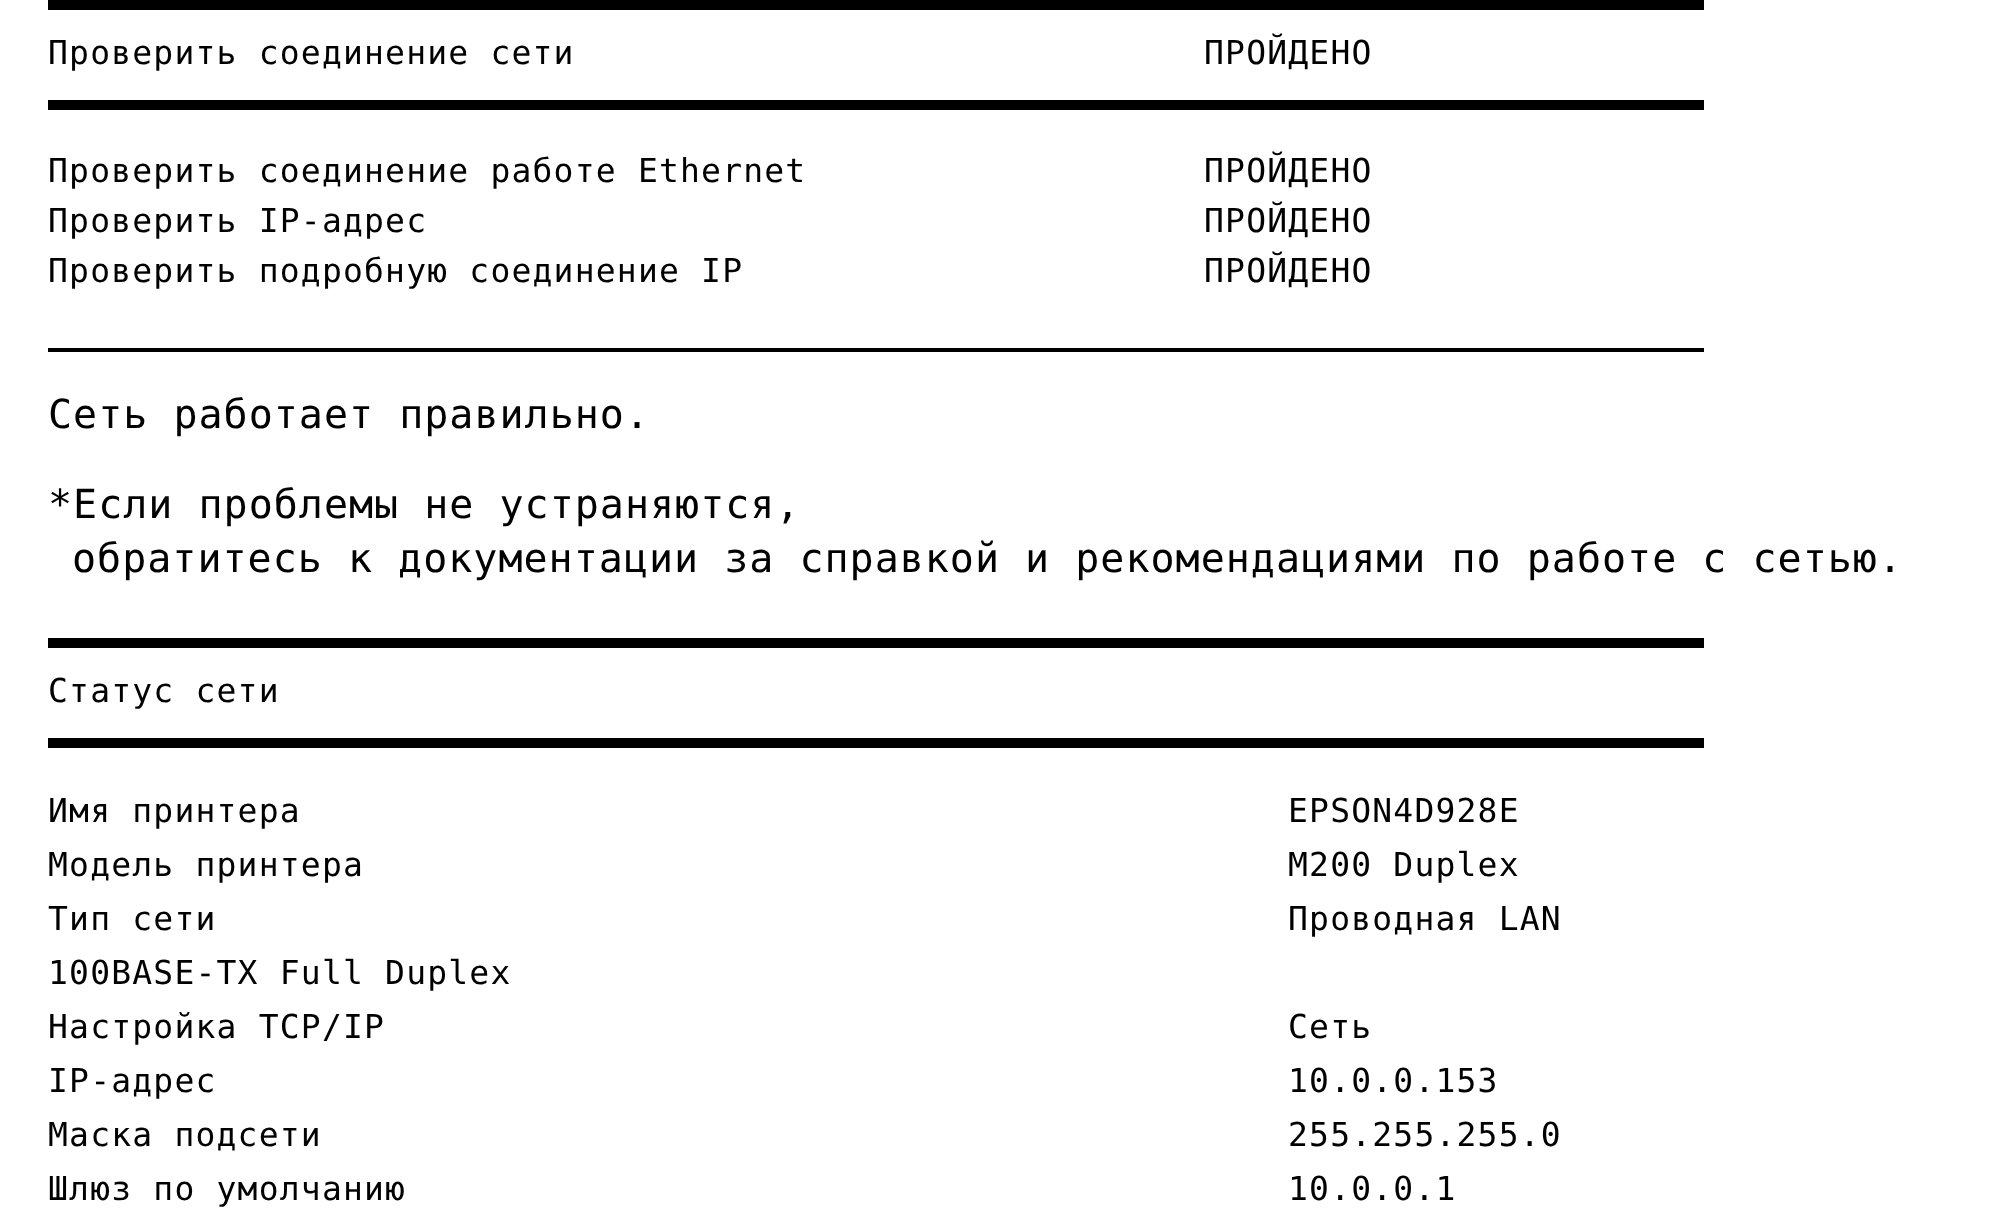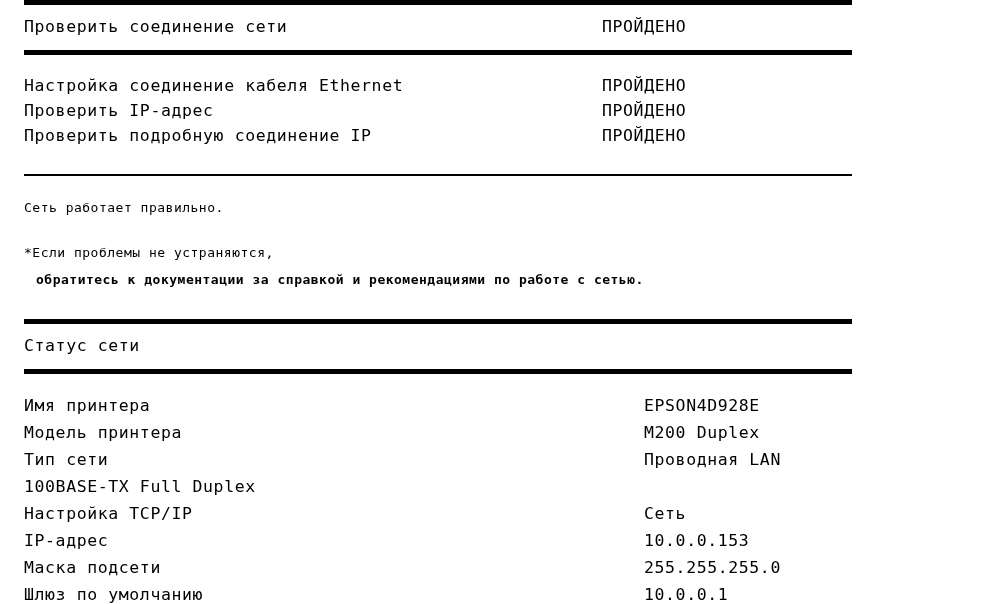--- a/index.html
+++ b/index.html
@@ -52,28 +52,27 @@
   }
   .row.tight {
     line-height: 25px;
   }
   .section-title {
     font-size: 16.5px;
     line-height: 26px;
     letter-spacing: 0.6px;
   }
   .para {
-    font-size: 13px;
+    font-size: 20px;
     line-height: 27px;
     letter-spacing: 0.5px;
     white-space: nowrap;
   }
   .para.indent {
     padding-left: 12px;
-    font-weight: bold;
   }
   .status-rows .row { line-height: 27px; gap: 42px; }
   .header-row { padding: 9px 0 10px 0; }
   .value-mono {
     font-family: "DejaVu Sans Mono", "Liberation Mono", monospace;
   }
 </style>
 </head>
 <body>
 
@@ -87,21 +86,21 @@
       <div class="value">ПРОЙДЕНО</div>
     </div>
   </div>
 
   <div class="rule-thick"></div>
 
   <div class="spacer-md"></div>
 
   <div class="checks">
     <div class="row tight">
-      <div class="label">Настройка соединение кабеля Ethernet</div>
+      <div class="label">Проверить соединение работе Ethernet</div>
       <div class="value">ПРОЙДЕНО</div>
     </div>
     <div class="row tight">
       <div class="label">Проверить IP-адрес</div>
       <div class="value">ПРОЙДЕНО</div>
     </div>
     <div class="row tight">
       <div class="label">Проверить подробную соединение IP</div>
       <div class="value">ПРОЙДЕНО</div>
     </div>

